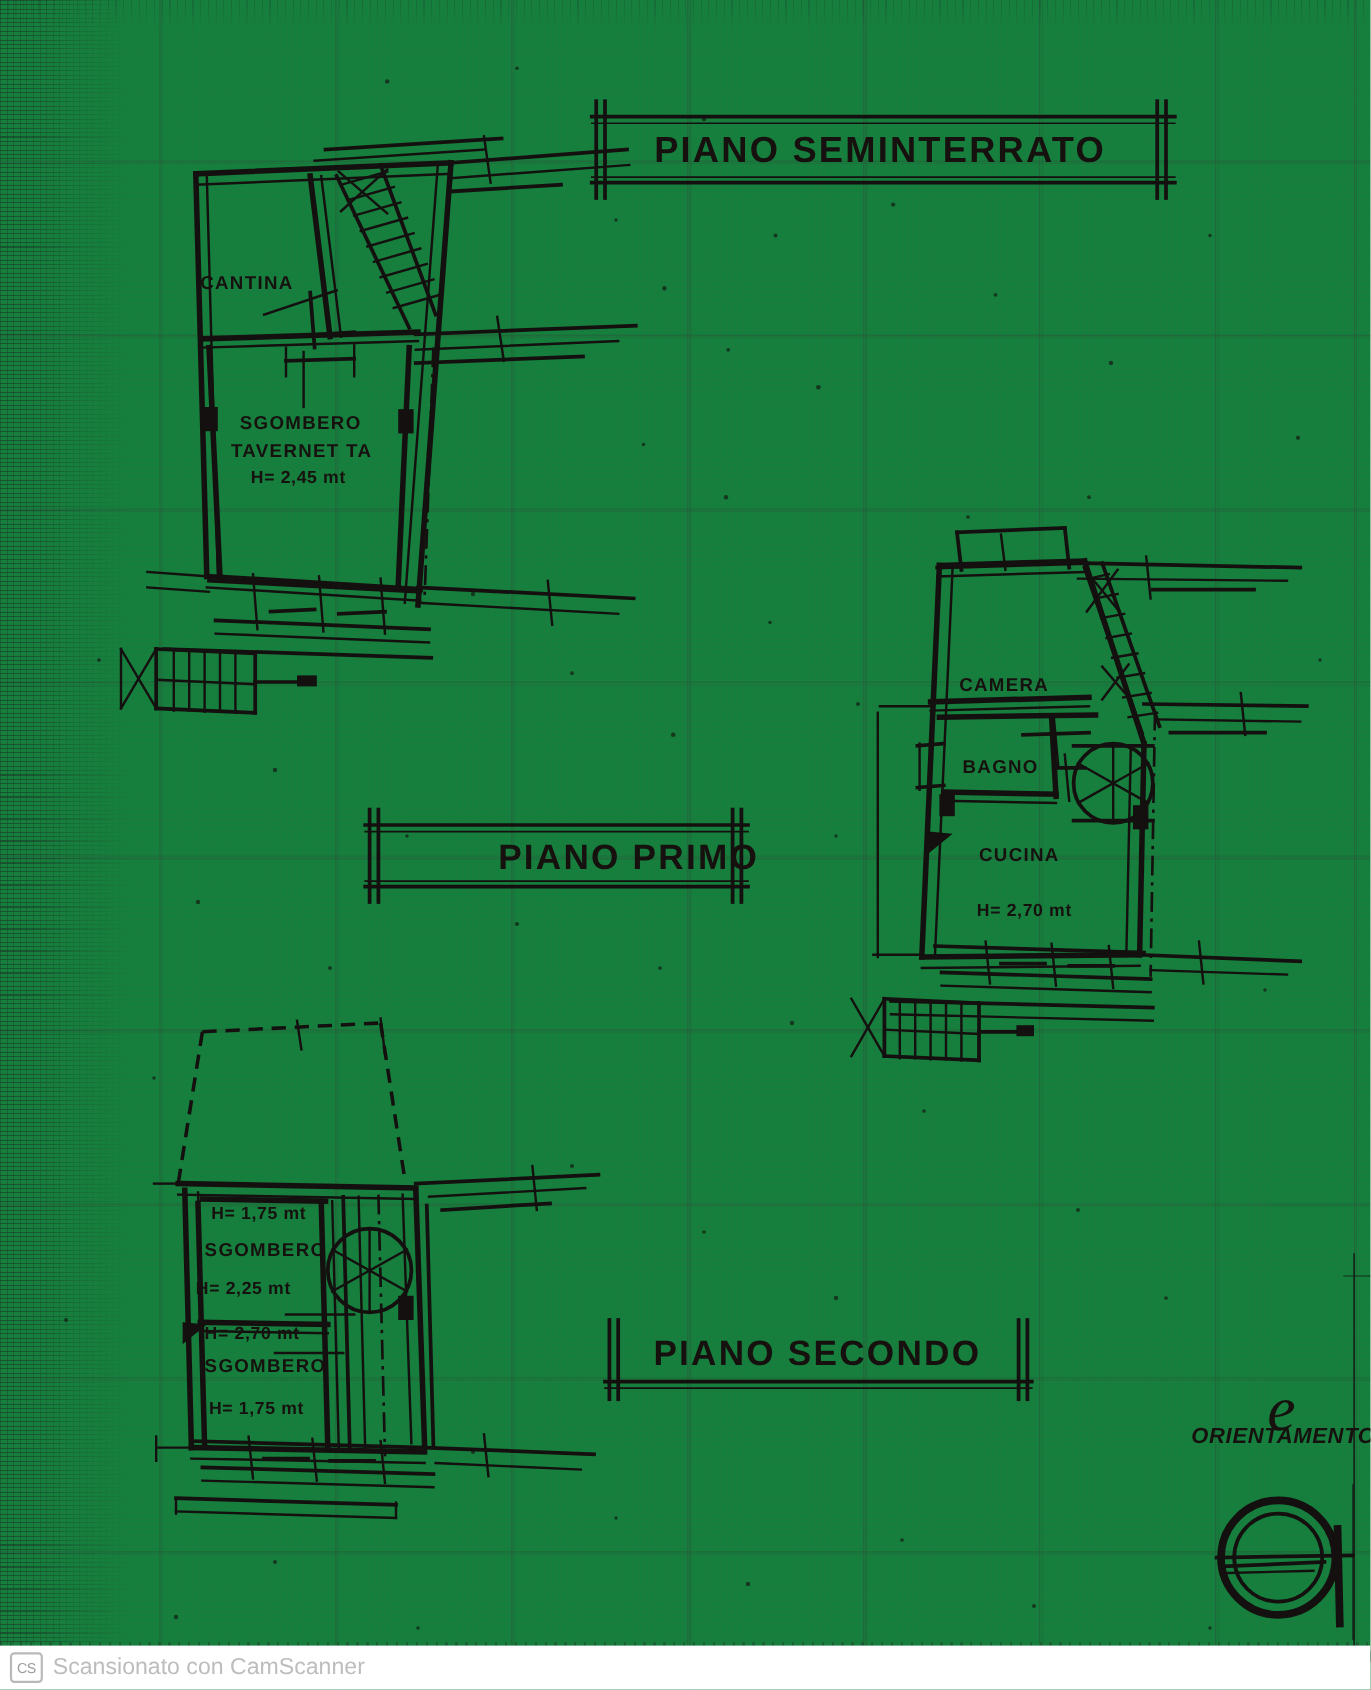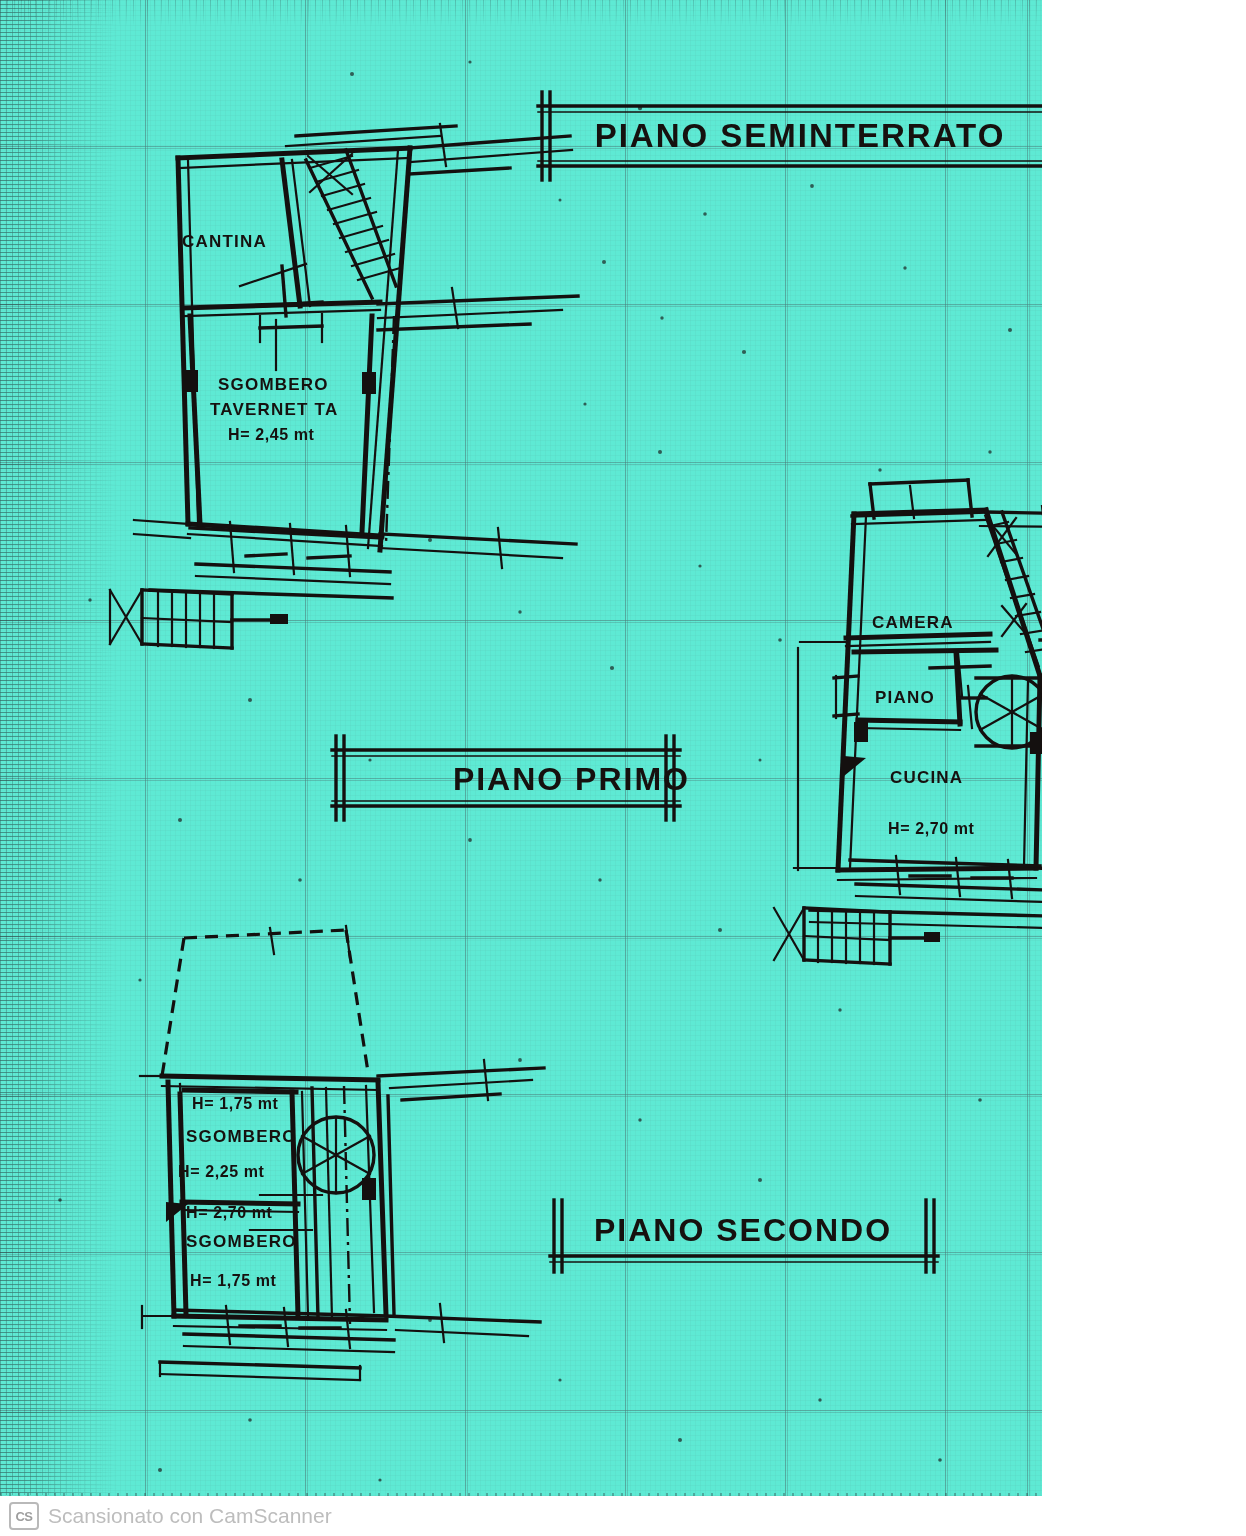--- a/index.html
+++ b/index.html
@@ -1,23 +1,23 @@
 <!DOCTYPE html>
 <html><head>
 <meta charset="utf-8">
 <title>Planimetria</title>
 <style>
   html,body{margin:0;padding:0;background:#fff;}
   body{font-family:"Liberation Sans",sans-serif;}
 
   #page{
     position:relative;
-    width:1042px;height:1536px;
+    width:1246px;height:1536px;
     overflow:hidden;
-    background:#5eead4;
+    background:#15803d;
   }
 
   
   #grid-faint{
     position:absolute;inset:0;
     background-image:
       repeating-linear-gradient(to right, rgba(90,70,80,.20) 0 1px, transparent 1px 5px),
       repeating-linear-gradient(to bottom, rgba(90,70,80,.20) 0 1px, transparent 1px 5px);
     opacity:.22;
     pointer-events:none;
@@ -103,21 +103,21 @@
   
   #footer{
     position:absolute;left:0;top:1496px;width:1246px;height:40px;
     background:#fff;
     display:flex;align-items:center;gap:9px;padding-left:9px;
     box-sizing:border-box;
   }
   #cs-badge{
     width:26px;height:24px;border:2px solid #b9b9b9;border-radius:4px;
     display:flex;align-items:center;justify-content:center;
-    font-size:13px;font-weight:700;color:#9e9e9e;
+    font-size:13px;font-weight:400;color:#9e9e9e;
     font-family:"Liberation Sans",sans-serif;letter-spacing:-.5px;
   }
   #cs-text{font-size:21px;color:#bdbdbd;font-family:"Liberation Sans",sans-serif;}
   #footer-scanline{
     position:absolute;left:0;top:1493px;width:1246px;height:6px;
     background-image:repeating-linear-gradient(to right, rgba(30,25,30,.6) 0 2px, transparent 2px 9px);
     opacity:.5;
   }
 </style>
 </head>
@@ -303,21 +303,21 @@
       <line class="ink w-thin" x1="104" y1="474" x2="104" y2="528"></line>
       <line class="ink w-thin" x1="32" y1="498" x2="122" y2="502"></line>
       <line class="ink w-thin" x1="0" y1="470" x2="32" y2="524"></line>
       <line class="ink w-thin" x1="0" y1="524" x2="32" y2="470"></line>
       <line class="ink w-med" x1="122" y1="500" x2="170" y2="500"></line>
       <rect class="fill-ink" x="160" y="494" width="18" height="10"></rect>
       <line class="ink w-thin" x1="0" y1="470" x2="0" y2="524"></line>
     </g>
   </svg>
 
-  <div class="hand room-label" style="left:182px;top:232px;">CANTINA</div>
+  <div class="hand room-label" style="left:182px;top:248px;">CANTINA</div>
   <div class="hand room-label" style="left:218px;top:375px;">SGOMBERO</div>
   <div class="hand room-label" style="left:210px;top:400px;">TAVERNET TA</div>
   <div class="hand h-label" style="left:228px;top:426px;">H=  2,45 mt</div>
 
   <div class="banner" style="left:318px;top:730px;width:372px;height:92px;">
     <svg class="plan-svg" style="left:0;top:0;" width="372" height="92">
       <line class="ink w-med" x1="14" y1="20" x2="362" y2="20"></line>
       <line class="ink w-hair" x1="14" y1="26" x2="362" y2="26"></line>
       <line class="ink w-med" x1="14" y1="76" x2="362" y2="76"></line>
       <line class="ink w-hair" x1="14" y1="71" x2="362" y2="71"></line>
@@ -449,21 +449,21 @@
       <line class="ink w-thin" x1="84" y1="442" x2="84" y2="494"></line>
       <line class="ink w-thin" x1="14" y1="466" x2="100" y2="470"></line>
       <line class="ink w-thin" x1="-16" y1="438" x2="14" y2="490"></line>
       <line class="ink w-thin" x1="-16" y1="490" x2="14" y2="438"></line>
       <line class="ink w-med" x1="100" y1="468" x2="144" y2="468"></line>
       <rect class="fill-ink" x="134" y="462" width="16" height="10"></rect>
     </g>
   </svg>
 
   <div class="hand room-label" style="left:872px;top:593px;margin-top:20px;">CAMERA</div>
-  <div class="hand room-label" style="left:875px;top:688px;">PIANO</div>
+  <div class="hand room-label" style="left:875px;top:688px;">BAGNO</div>
   <div class="hand room-label" style="left:890px;top:768px;">CUCINA</div>
   <div class="hand h-label" style="left:888px;top:820px;">H= 2,70 mt</div>
 
   <div class="banner" style="left:538px;top:1196px;width:410px;height:80px;">
     <svg class="plan-svg" style="left:0;top:0;" width="410" height="80">
       <line class="ink w-med" x1="12" y1="60" x2="400" y2="60"></line>
       <line class="ink w-hair" x1="12" y1="66" x2="400" y2="66"></line>
       <line class="ink w-med" x1="16" y1="4" x2="16" y2="76"></line>
       <line class="ink w-med" x1="24" y1="4" x2="24" y2="76"></line>
       <line class="ink w-med" x1="388" y1="4" x2="388" y2="76"></line>

